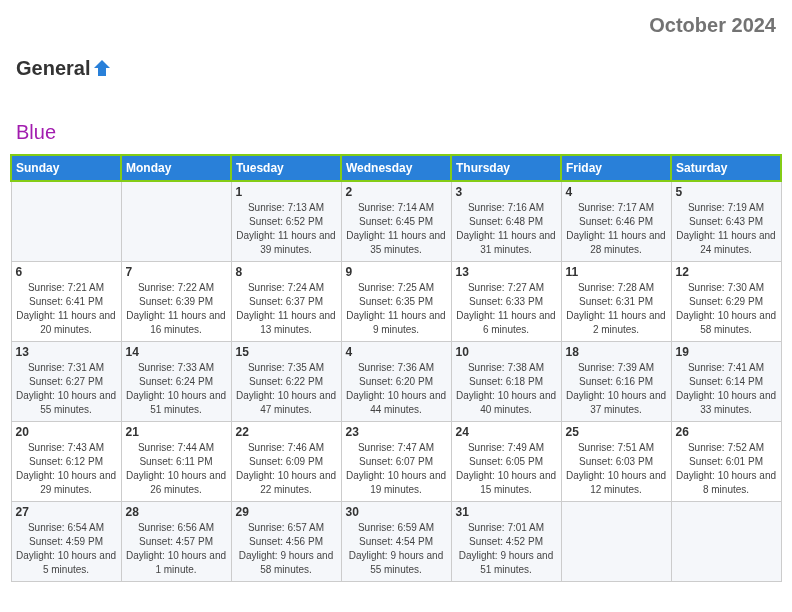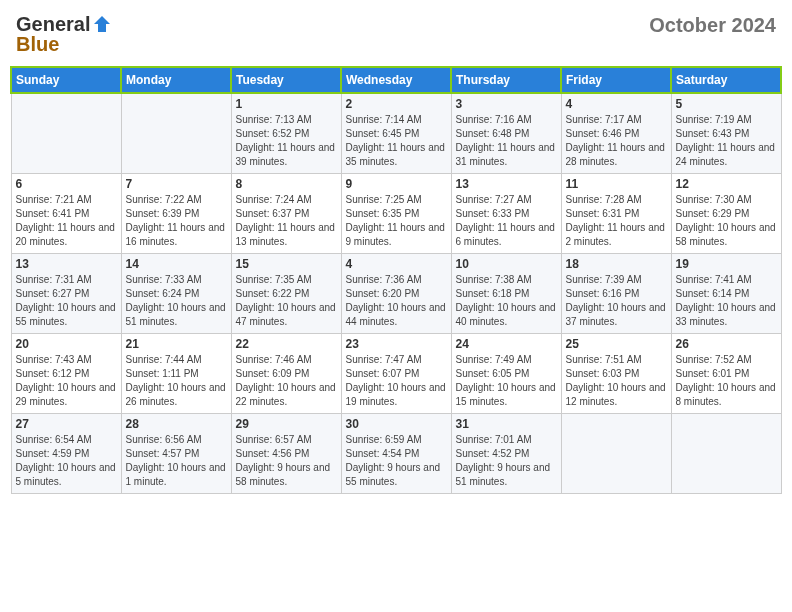--- a/index.html
+++ b/index.html
@@ -23,33 +23,34 @@
       align-items: flex-start;
     }
     .logo-general {
       font-size: 20px;
       font-weight: bold;
       color: #333;
       line-height: 1;
     }
     .logo-blue {
       font-size: 20px;
-      font-weight: bold;
-      color: #a16207;
+      font-weight: normal;
+      color: #a21caf;
       line-height: 1;
     }
     .logo-icon {
       width: 20px;
       height: 20px;
       display: inline-block;
       margin-left: 2px;
     }
     .logo-row {
       display: flex;
       align-items: flex-start;
+      margin-top: 44px;
     }
     .title-block {
       text-align: right;
     }
     .month-title {
       font-size: 20px;
       font-weight: bold;
       color: #737373;
       line-height: 1.1;
     }
@@ -89,20 +90,21 @@
     .day-number {
       font-size: 12px;
       font-weight: bold;
       display: block;
       margin-bottom: 2px;
     }
     .day-detail {
       font-size: 10px;
       line-height: 1.4;
       color: #444;
+      text-align: center;
     }
     .empty-cell {
       background-color: inherit;
     }
   </style>
 </head>
 <body>
 
 <div class="header">
   <div class="logo">
@@ -259,21 +261,21 @@
       <tr>
         <td>
           <span class="day-number">20</span>
           <div class="day-detail">Sunrise: 7:43 AM
 Sunset: 6:12 PM
 Daylight: 10 hours and 29 minutes.</div>
         </td>
         <td>
           <span class="day-number">21</span>
           <div class="day-detail">Sunrise: 7:44 AM
-Sunset: 1:11 PM
+Sunset: 6:11 PM
 Daylight: 10 hours and 26 minutes.</div>
         </td>
         <td>
           <span class="day-number">22</span>
           <div class="day-detail">Sunrise: 7:46 AM
 Sunset: 6:09 PM
 Daylight: 10 hours and 22 minutes.</div>
         </td>
         <td>
           <span class="day-number">23</span>

